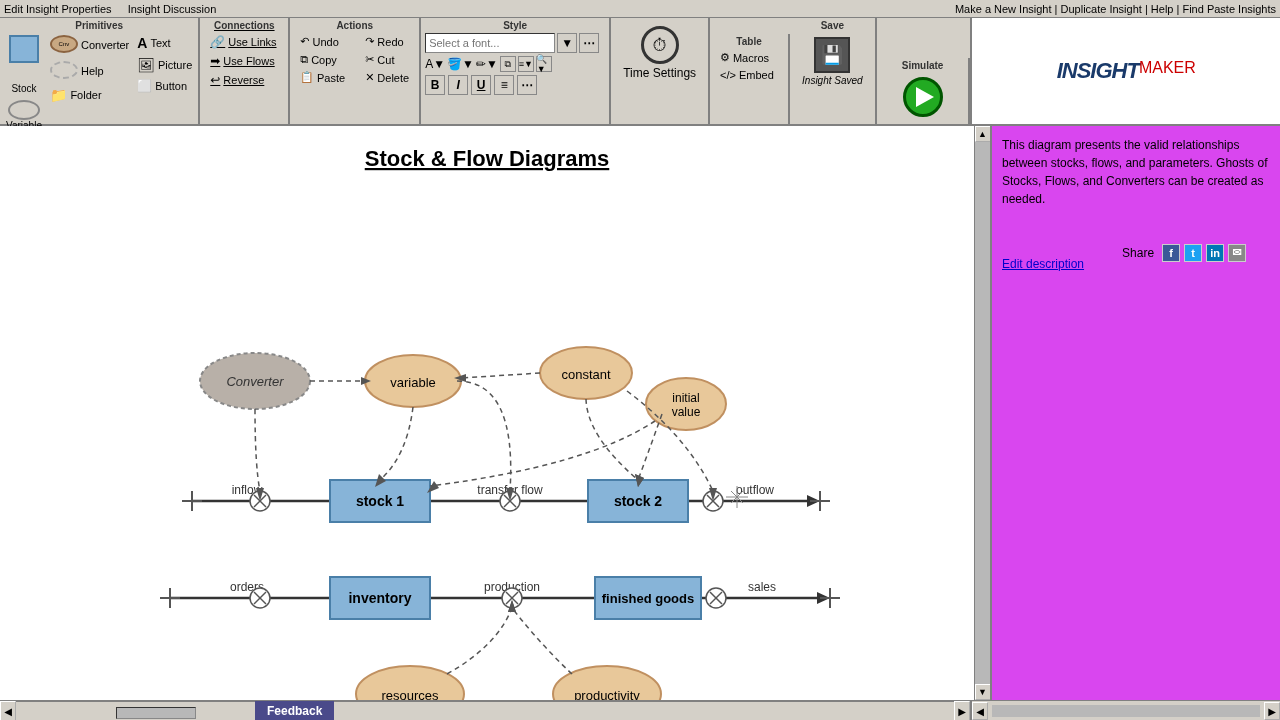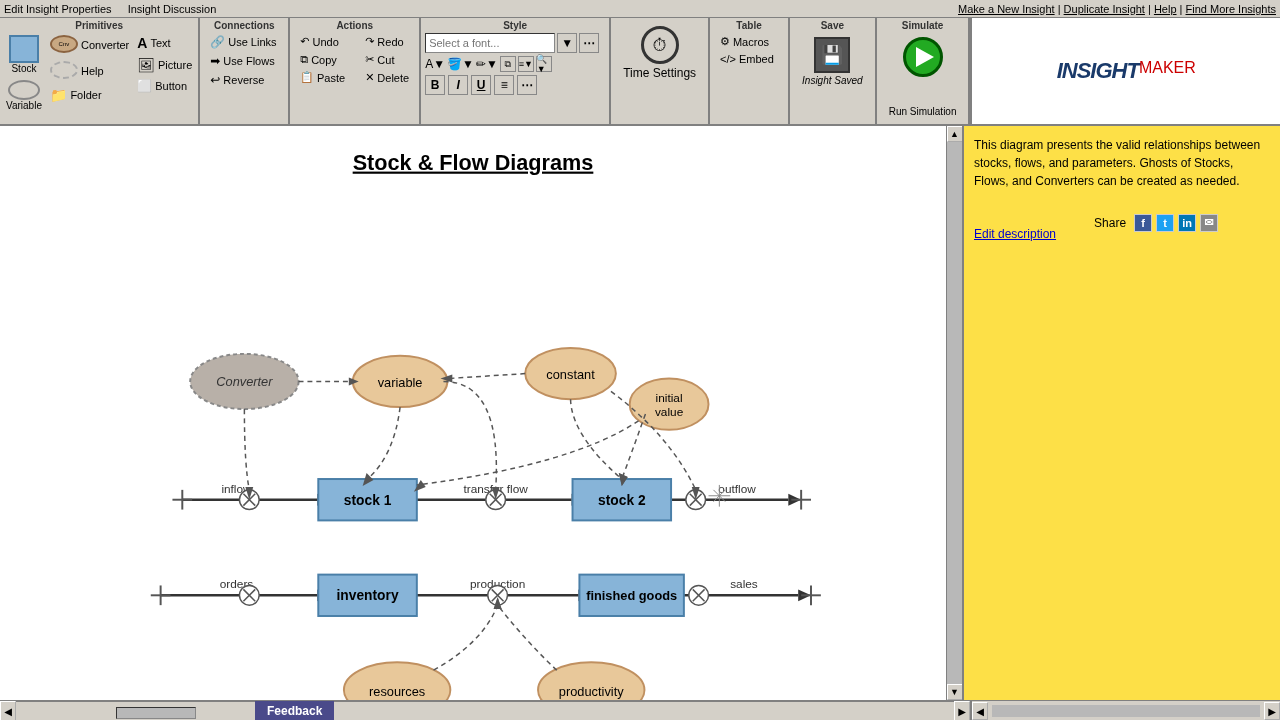--- a/index.html
+++ b/index.html
@@ -10,21 +10,21 @@
       background: #d4d0c8;
       border-bottom: 1px solid #808080;
       padding: 2px 4px;
       display: flex;
       align-items: center;
       gap: 16px;
       height: 18px;
     }
     .menu-bar span { font-size: 11px; cursor: pointer; }
     .menu-bar-right { margin-left: auto; font-size: 11px; }
-    .menu-bar-right a { color: #000; text-decoration: underline; cursor: pointer; }
+    .menu-bar-right a { color: #000; cursor: pointer; }
 
     
     .toolbar-area {
       display: flex;
       background: #d4d0c8;
       border-bottom: 2px solid #808080;
       height: 108px;
     }
 
     .toolbar-section {
@@ -78,27 +78,27 @@
     
     .canvas-area {
       flex: 1;
       background: white;
       position: relative;
       overflow: hidden;
     }
 
     
     .right-panel {
-      width: 318px;
-      background: #fde047;
+      width: 290px;
+      background: #d946ef;
       border-left: 2px solid #808080;
       padding: 10px;
       display: flex;
       flex-direction: column;
-      gap: 14px;
+      gap: 26px;
     }
 
     .right-panel-text {
       font-size: 12px;
       line-height: 1.5;
       color: #000;
     }
 
     .right-panel-links {
       display: flex;
@@ -258,32 +258,32 @@
 </head>
 <body>
 
 <div class="menu-bar">
   <span>Edit Insight Properties</span>
   <span>Insight Discussion</span>
   <div class="menu-bar-right">
     <a>Make a New Insight</a> |
     <a>Duplicate Insight</a> |
     <a>Help</a> |
-    <a>Find More Insights</a>
+    <a>Find Paste Insights</a>
   </div>
 </div>
 
 <div class="toolbar-area">
 
   <div class="toolbar-section" style="min-width:140px;">
     <div class="toolbar-section-label">Primitives</div>
     <div style="display:flex; gap:4px; flex:1;">
       <div style="display:flex; flex-direction:column; align-items:center; gap:2px;">
 
-        <div style="display:flex;flex-direction:column;align-items:center;cursor:pointer;padding:2px;">
+        <div style="display:flex;flex-direction:column;align-items:center;cursor:pointer;padding:2px;gap:20px;">
           <div class="stock-icon"></div>
           <span style="font-size:10px;">Stock</span>
         </div>
 
         <div style="display:flex;flex-direction:column;align-items:center;cursor:pointer;padding:2px;">
           <div style="width:32px;height:20px;border:2px solid #888;border-radius:50%;background:transparent;"></div>
           <span style="font-size:10px;">Variable</span>
         </div>
       </div>
       <div style="display:flex; flex-direction:column; gap:2px;">
@@ -310,21 +310,21 @@
           <span style="font-size:11px;">Picture</span>
         </div>
         <div style="display:flex;align-items:center;gap:3px;cursor:pointer;padding:2px;">
           <span style="font-size:12px;">⬜</span>
           <span style="font-size:11px;">Button</span>
         </div>
       </div>
     </div>
   </div>
 
-  <div class="toolbar-section" style="min-width:90px;">
+  <div class="toolbar-section" style="min-width:90px;text-decoration:underline;">
     <div class="toolbar-section-label">Connections</div>
     <div class="tb-col">
       <div class="action-btn">
         <span style="font-size:12px;">🔗</span>
         <span>Use Links</span>
       </div>
       <div class="action-btn">
         <span style="font-size:12px;">➡</span>
         <span>Use Flows</span>
       </div>
@@ -398,21 +398,21 @@
   </div>
 
   <div class="toolbar-section" style="min-width:80px; border-right:2px solid #808080;">
     <div class="toolbar-section-label"></div>
     <div class="time-btn-area">
       <div class="time-icon">⏱</div>
       <span>Time Settings</span>
     </div>
   </div>
 
-  <div class="toolbar-section" style="min-width:80px;">
+  <div class="toolbar-section" style="min-width:80px;margin-top:16px;">
     <div class="toolbar-section-label">Table</div>
     <div class="tb-col">
       <div class="action-btn">
         <span>⚙</span>
         <span>Macros</span>
       </div>
       <div class="action-btn">
         <span>&lt;/&gt;</span>
         <span>Embed</span>
       </div>
@@ -420,21 +420,21 @@
   </div>
 
   <div class="toolbar-section" style="min-width:80px;">
     <div class="toolbar-section-label">Save</div>
     <div class="save-btn-area">
       <div class="save-icon">💾</div>
       <span style="font-size:10px;font-style:italic;">Insight Saved</span>
     </div>
   </div>
 
-  <div class="toolbar-section" style="min-width:90px;">
+  <div class="toolbar-section" style="min-width:90px;margin-top:40px;">
     <div class="toolbar-section-label">Simulate</div>
     <div class="run-btn-area">
       <div class="run-circle">
         <div class="play-triangle"></div>
       </div>
       <span style="font-size:10px;">Run Simulation</span>
     </div>
   </div>
 
   <div class="logo-area" style="flex:1;">

